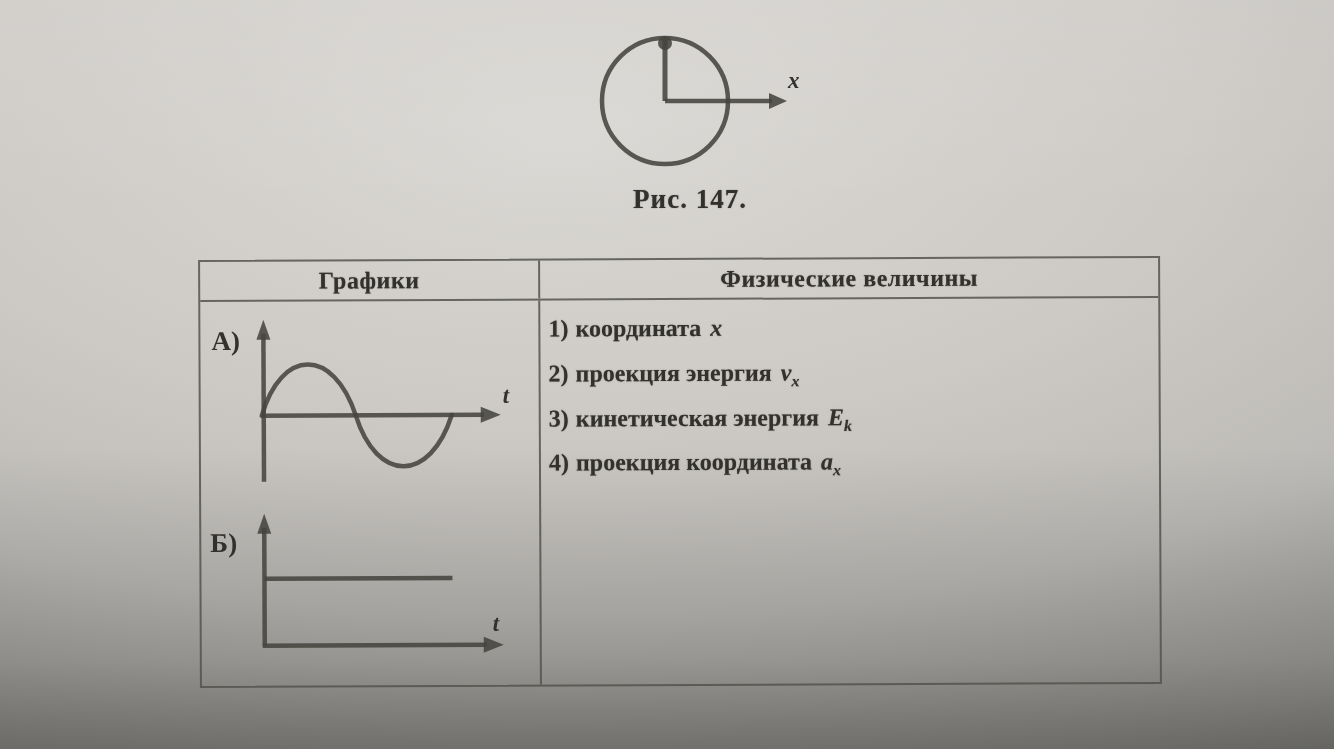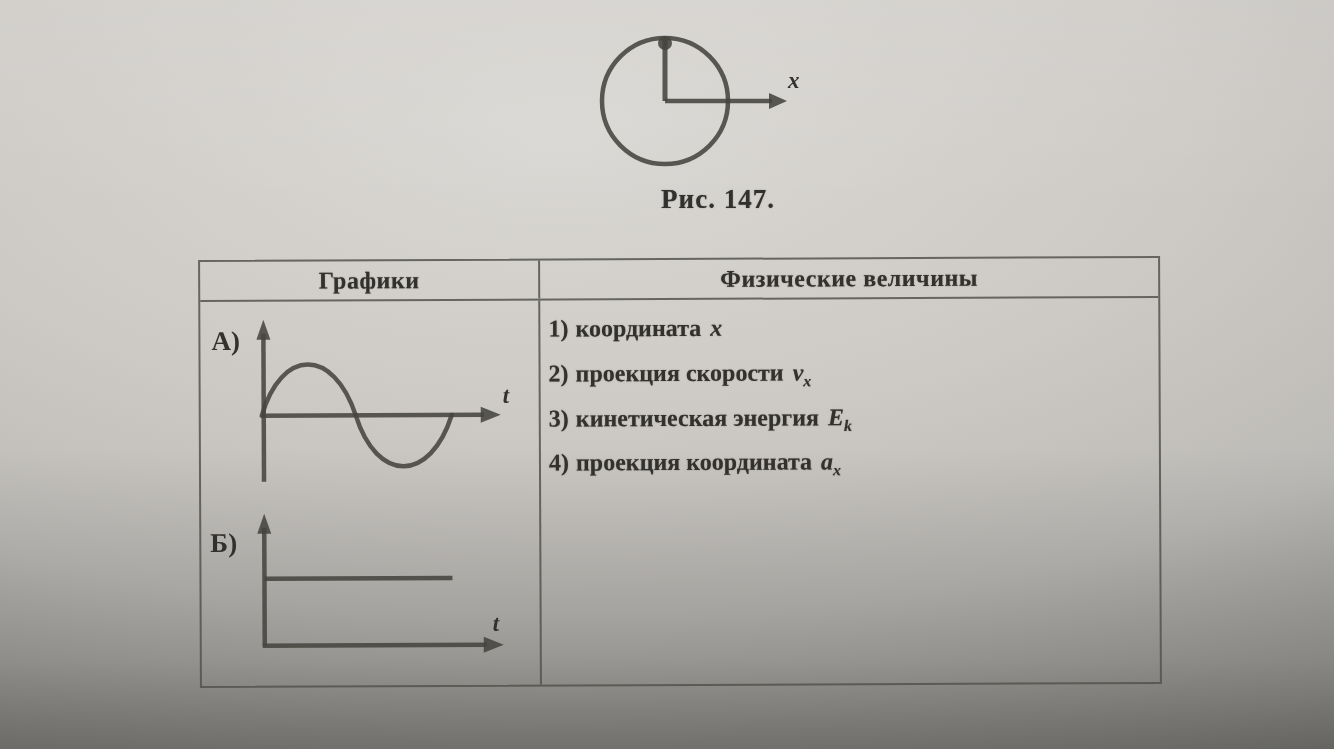--- a/index.html
+++ b/index.html
@@ -16,21 +16,21 @@
       linear-gradient(180deg, rgba(255,255,255,0.10) 0%, rgba(255,255,255,0) 28%),
       linear-gradient(180deg, rgba(40,40,38,0) 60%, rgba(40,40,38,0.20) 88%, rgba(40,40,38,0.40) 100%),
       radial-gradient(ellipse 120% 95% at 42% 18%, #dad8d4 0%, #cdcac6 40%, #bcbab6 68%, #9b9995 92%, #8b8a86 100%);
   }
   .photo-content { position: absolute; inset: 0; filter: blur(0.4px); }
   .soft { text-shadow: 0 0 1.2px rgba(51,49,46,0.55); }
 
   
   .top-figure { position: absolute; left: 590px; top: 22px; }
   .figure-caption {
-    position: absolute; left: 603px; top: 184px; width: 230px;
+    position: absolute; left: 575px; top: 184px; width: 230px;
     text-align: center; font-weight: bold; font-size: 27px;
     letter-spacing: 1px;
   }
 
   
   .match-table {
     position: absolute; left: 199px; top: 258px;
     width: 962px; height: 428px;
     border: 2px solid rgba(84,82,78,0.85);
     transform: rotate(-0.25deg);
@@ -108,21 +108,21 @@
           </svg>
         </div>
 
         <div class="col-values values-cell">
 
           <div class="q-row soft">
             <span class="q-num">1)</span><span class="q-text">координата</span><span class="q-sym">x</span><sub class="q-sub"></sub>
           </div>
 
           <div class="q-row soft">
-            <span class="q-num">2)</span><span class="q-text">проекция скорости</span><span class="q-sym">v</span><sub class="q-sub">x</sub>
+            <span class="q-num">2)</span><span class="q-text">проекция энергия</span><span class="q-sym">v</span><sub class="q-sub">x</sub>
           </div>
 
           <div class="q-row soft">
             <span class="q-num">3)</span><span class="q-text">кинетическая энергия</span><span class="q-sym">E</span><sub class="q-sub">k</sub>
           </div>
 
           <div class="q-row soft">
             <span class="q-num">4)</span><span class="q-text">проекция координата</span><span class="q-sym">a</span><sub class="q-sub">x</sub>
           </div>
 

